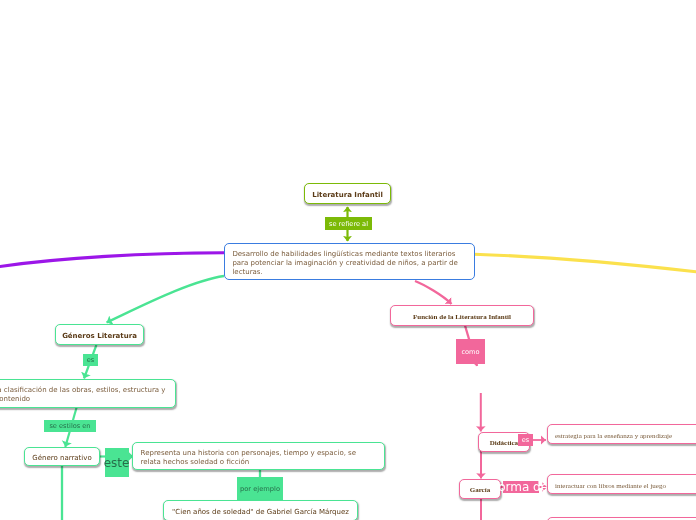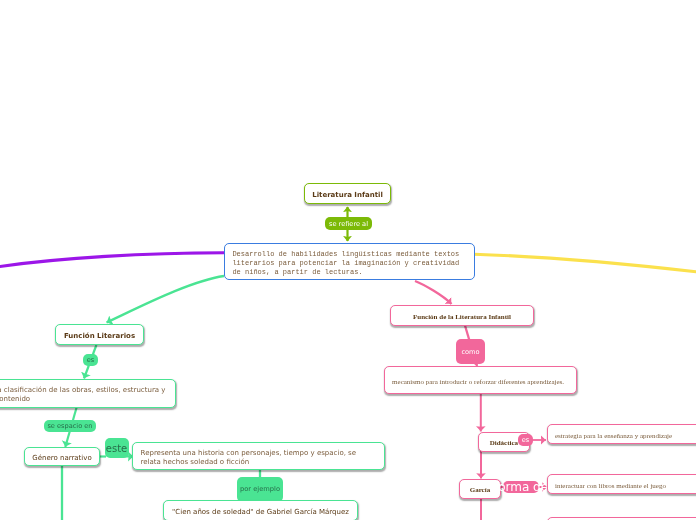--- a/index.html
+++ b/index.html
@@ -11,25 +11,25 @@
 
   .node{position:absolute;box-sizing:border-box;background:#fff;border-radius:5px;
         display:flex;align-items:center;color:#7a5c3c;
         box-shadow:0.6px 1.2px 1.4px rgba(0,0,0,0.33);}
   .node .txt{width:100%;padding:0 7.4px;line-height:8.8px;position:relative;top:1.9px;}
 
   .title-node{font-weight:bold;justify-content:center;color:#5a3a16;}
   .title-node .txt{text-align:center;padding:0 4px;white-space:nowrap;}
 
   .lbl{position:absolute;box-sizing:border-box;display:flex;align-items:center;
-       justify-content:center;border-radius:5px;white-space:nowrap;}
+       justify-content:center;border-radius:0;white-space:nowrap;}
 
   
   .c-olive{border:1.7px solid #7cba07;}
-  .c-blue{border:1.7px solid #3a7ce0;box-shadow:none;font-family:Liberation Mono, monospace;}
+  .c-blue{border:1.7px solid #3a7ce0;box-shadow:none;}
   .c-mint{border:1.7px solid #4ae493;}
   .c-pink{border:1.7px solid #f2679b;font-family:Liberation Serif, serif;}
 
   .l-olive{background:#7cba07;color:#ffffff;}
   .l-mint{background:#4ae493;color:#276e4a;}
   .l-pink{background:#f2679b;color:#ffffff;}
 </style>
 </head>
 <body>
 
@@ -92,40 +92,40 @@
 
   <div class="lbl l-olive" style="left:325px;top:217px;width:47px;height:13px;font-size:6.6px;">
     <span>se refiere al</span>
   </div>
 
   <div class="node c-blue" style="left:224px;top:243.4px;width:251px;height:36.8px;font-size:7px;">
     <span class="txt">Desarrollo de habilidades lingüísticas mediante textos literarios para potenciar la imaginación y creatividad de niños, a partir de lecturas.</span>
   </div>
 
   <div class="node title-node c-mint" style="left:55px;top:324.2px;width:89px;height:20.4px;font-size:7px;">
-    <span class="txt">Función Literarios</span>
+    <span class="txt">Géneros Literatura</span>
   </div>
 
   <div class="lbl l-mint" style="left:83.2px;top:353.7px;width:14.7px;height:11.9px;font-size:6.6px;">
     <span>es</span>
   </div>
 
   <div class="node c-mint" style="left:-13px;top:379px;width:189.4px;height:28.5px;font-size:7px;">
     <span class="txt">la clasificación de las obras, estilos, estructura y contenido</span>
   </div>
 
   <div class="lbl l-mint" style="left:44px;top:419.8px;width:52px;height:12.2px;font-size:6.6px;">
-    <span>se espacio en</span>
+    <span>se estilos en</span>
   </div>
 
   <div class="node title-node c-mint" style="left:24px;top:447px;width:76px;height:19px;font-size:7px;font-weight:normal;">
     <span class="txt">Género narrativo</span>
   </div>
 
-  <div class="lbl l-mint" style="left:104.5px;top:438px;width:24px;height:20px;font-size:10px;">
+  <div class="lbl l-mint" style="left:104.5px;top:448px;width:24px;height:29px;font-size:12px;">
     <span>este</span>
   </div>
 
   <div class="node c-mint" style="left:132.2px;top:442px;width:253px;height:28.3px;font-size:7px;">
     <span class="txt">Representa una historia con personajes, tiempo y espacio, se relata hechos soledad o ficción</span>
   </div>
 
   <div class="lbl l-mint" style="left:236.7px;top:476.9px;width:46.6px;height:25px;font-size:6.7px;">
     <span>por ejemplo</span>
   </div>
@@ -135,23 +135,20 @@
   </div>
 
   <div class="node title-node c-pink" style="left:390px;top:305px;width:144px;height:21px;font-size:7px;">
     <span class="txt">Función de la Literatura Infantil</span>
   </div>
 
   <div class="lbl l-pink" style="left:456px;top:339px;width:29px;height:25px;font-size:6.6px;">
     <span>como</span>
   </div>
 
-  <div class="node c-pink" style="left:383.7px;top:366px;width:193.5px;height:28.3px;font-size:7px;">
-    <span class="txt">mecanismo para introducir o reforzar diferentes aprendizajes.</span>
-  </div>
 
   <div class="node title-node c-pink" style="left:455px;top:431.8px;width:51.8px;height:20px;font-size:7px;margin-left:23px;">
     <span class="txt">Didáctica</span>
   </div>
 
   <div class="lbl l-pink" style="left:518px;top:434px;width:15px;height:12.4px;font-size:6.6px;">
     <span>es</span>
   </div>
 
   <div class="node c-pink" style="left:546.6px;top:424.2px;width:200px;height:20.1px;font-size:7px;">

